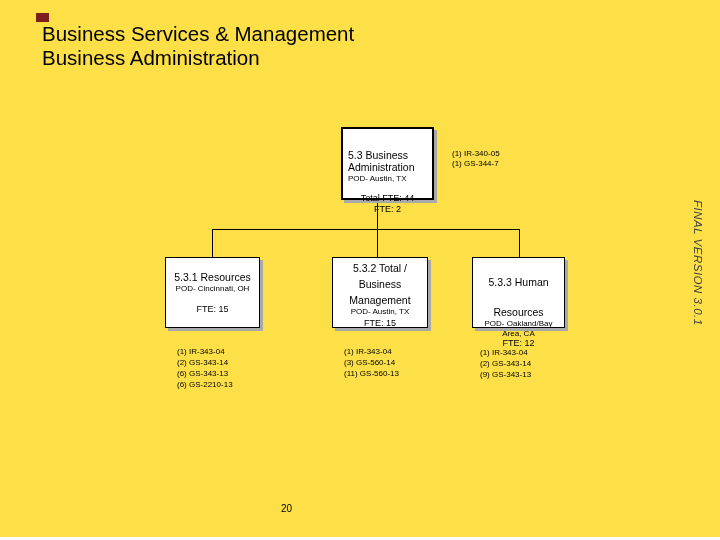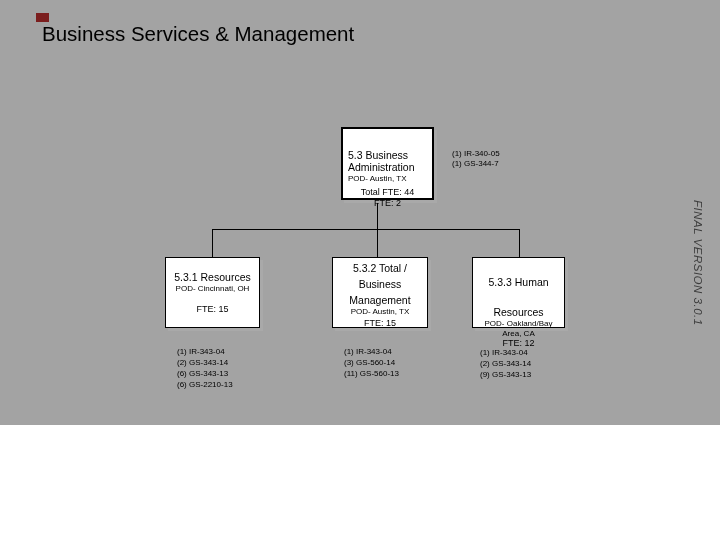--- a/index.html
+++ b/index.html
@@ -1,30 +1,30 @@
 <!DOCTYPE html>
 <html><head>
 <meta charset="utf-8">
 <style>
   html,body{margin:0;padding:0;background:#ffffff;}
   .slide{
-    position:relative;width:720px;height:425px;background:#a3a3a3;
+    position:relative;width:720px;height:537px;background:#fde047;
     font-family:"Liberation Sans",sans-serif;color:#000;overflow:hidden;
   }
   .abs{position:absolute;}
   
   .accent-square{left:36px;top:13px;width:13px;height:9px;background:#7b1e1e;}
   
   .title{left:42px;top:22px;font-size:20.5px;line-height:23.5px;color:#000;white-space:nowrap;}
   
   .orgbox{box-sizing:border-box;background:#fff;border:1px solid #000;box-shadow:3px 3px 0 #a9a9a9;}
   .rootbox{left:341px;top:127px;width:93px;height:73px;border-width:2px;padding-top:20px;}
   .root-name{font-size:10.5px;line-height:12px;padding-left:5px;}
   .root-pod{font-size:8px;line-height:10px;padding-left:5px;margin-top:1px;}
-  .root-fte{margin-top:3px;text-align:center;font-size:9px;line-height:11px;}
+  .root-fte{margin-top:9px;text-align:center;font-size:9px;line-height:11px;}
   .side-codes{left:452px;top:149px;font-size:8px;line-height:9.5px;white-space:nowrap;}
   
   .line{background:#000;}
   .stem{left:377px;top:199px;width:1px;height:58px;}
   .hline{left:212px;top:229px;width:308px;height:1px;}
   .ldrop{left:212px;top:229px;width:1px;height:28px;}
   .rdrop{left:519px;top:229px;width:1px;height:28px;}
   
   .childbox{top:257px;height:71px;text-align:center;}
   .box1{left:165px;width:95px;}
@@ -55,20 +55,21 @@
 </style>
 </head>
 <body>
 
 <div class="slide">
 
   <div class="abs accent-square"></div>
 
   <div class="abs title">
     <div>Business Services &amp; Management</div>
+    <div>Business Administration</div>
   </div>
 
   <div class="abs line stem"></div>
   <div class="abs line hline"></div>
   <div class="abs line ldrop"></div>
   <div class="abs line rdrop"></div>
 
   <div class="abs orgbox rootbox">
     <div class="root-name">5.3 Business</div>
     <div class="root-name">Administration</div>

